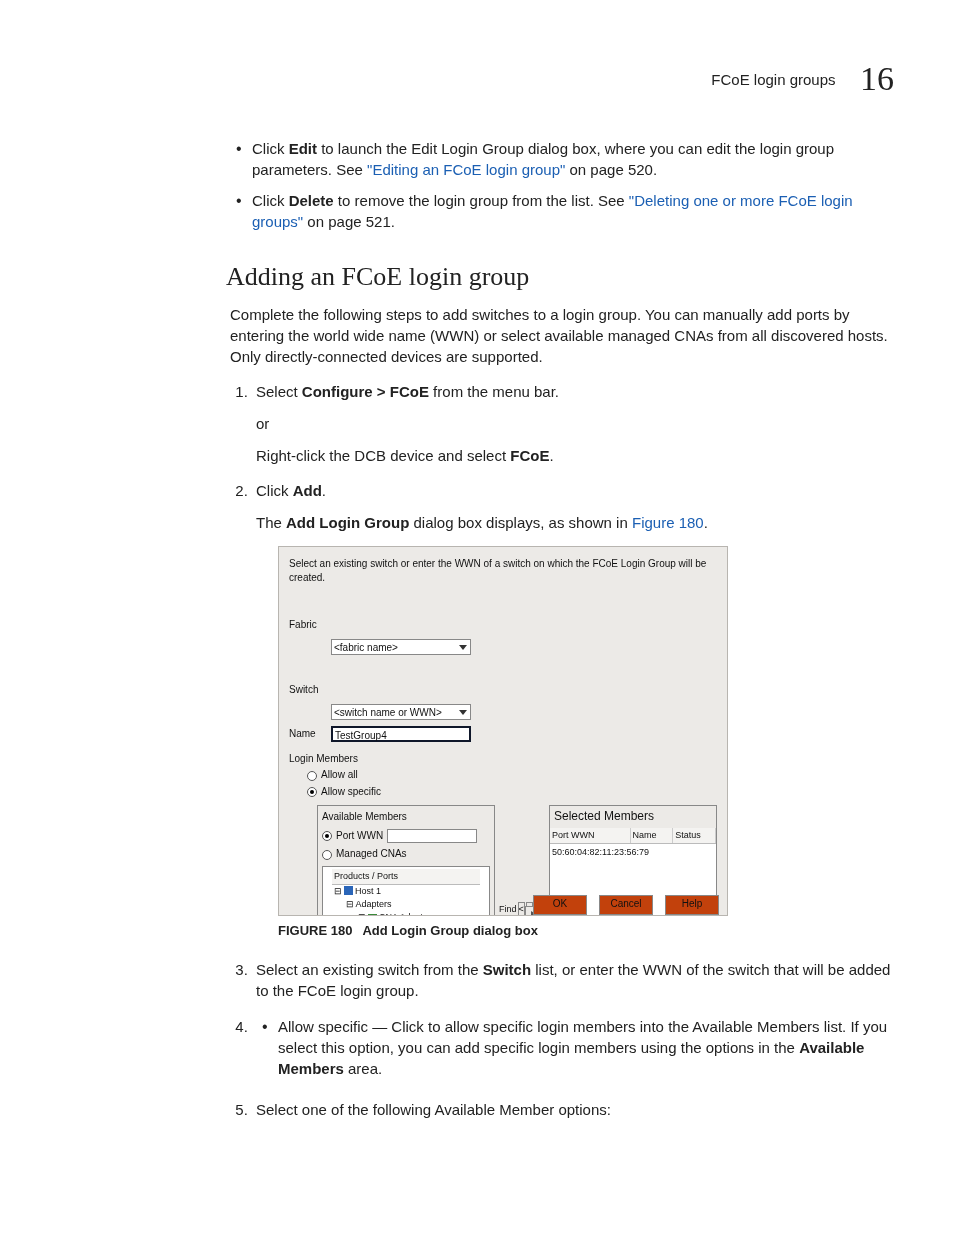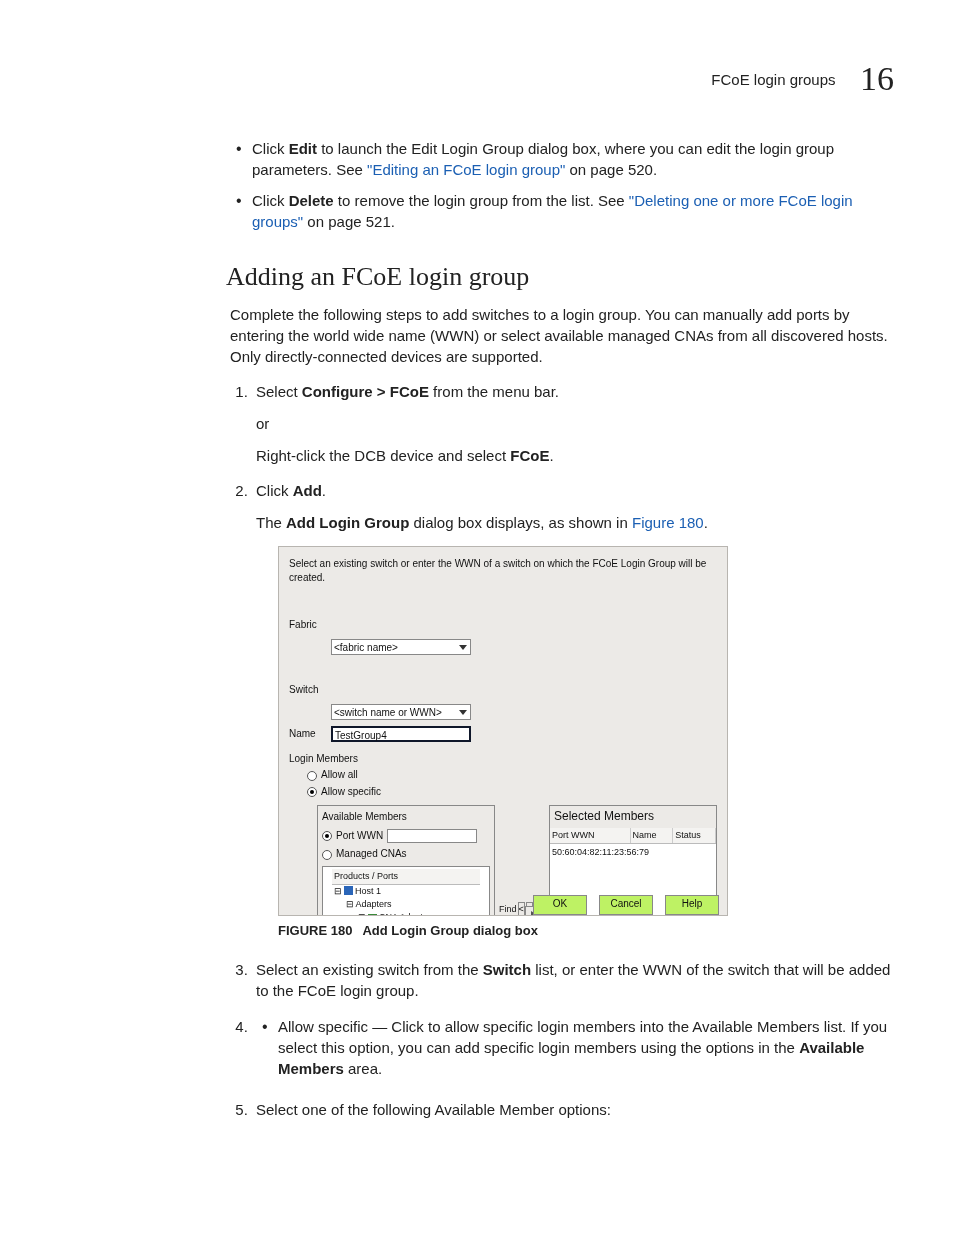--- a/index.html
+++ b/index.html
@@ -225,21 +225,21 @@
   }
   .btn-arrow {
     width:18px; height:18px; border:1px solid #888; background:#eceae7;
     display:flex; align-items:center; justify-content:center;
   }
   .btn-row {
     position:absolute; right:8px; bottom:0px;
     display:flex; gap:12px;
   }
   .btn {
-    border:1px solid #888; background:#bef264;
+    border:1px solid #888; background:#c2410c;
     height:18px; width:52px; font-size:10px; text-align:center;
     line-height:16px;
   }
   .fig-caption {
     font-size: 13px;
     margin: 6px 0 18px 22px;
   }
   .fig-caption .cap-bold { font-weight:bold; margin-right:10px; }
   .host-icon {
     display:inline-block; width:9px; height:9px; background:#2a65b8;

